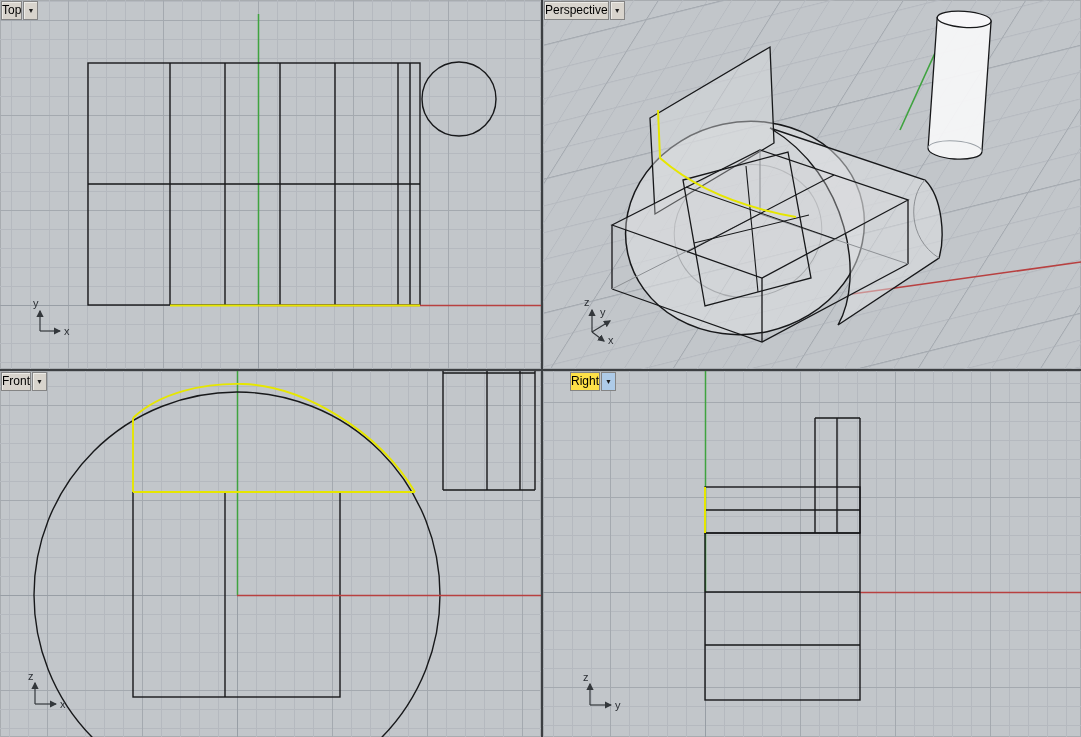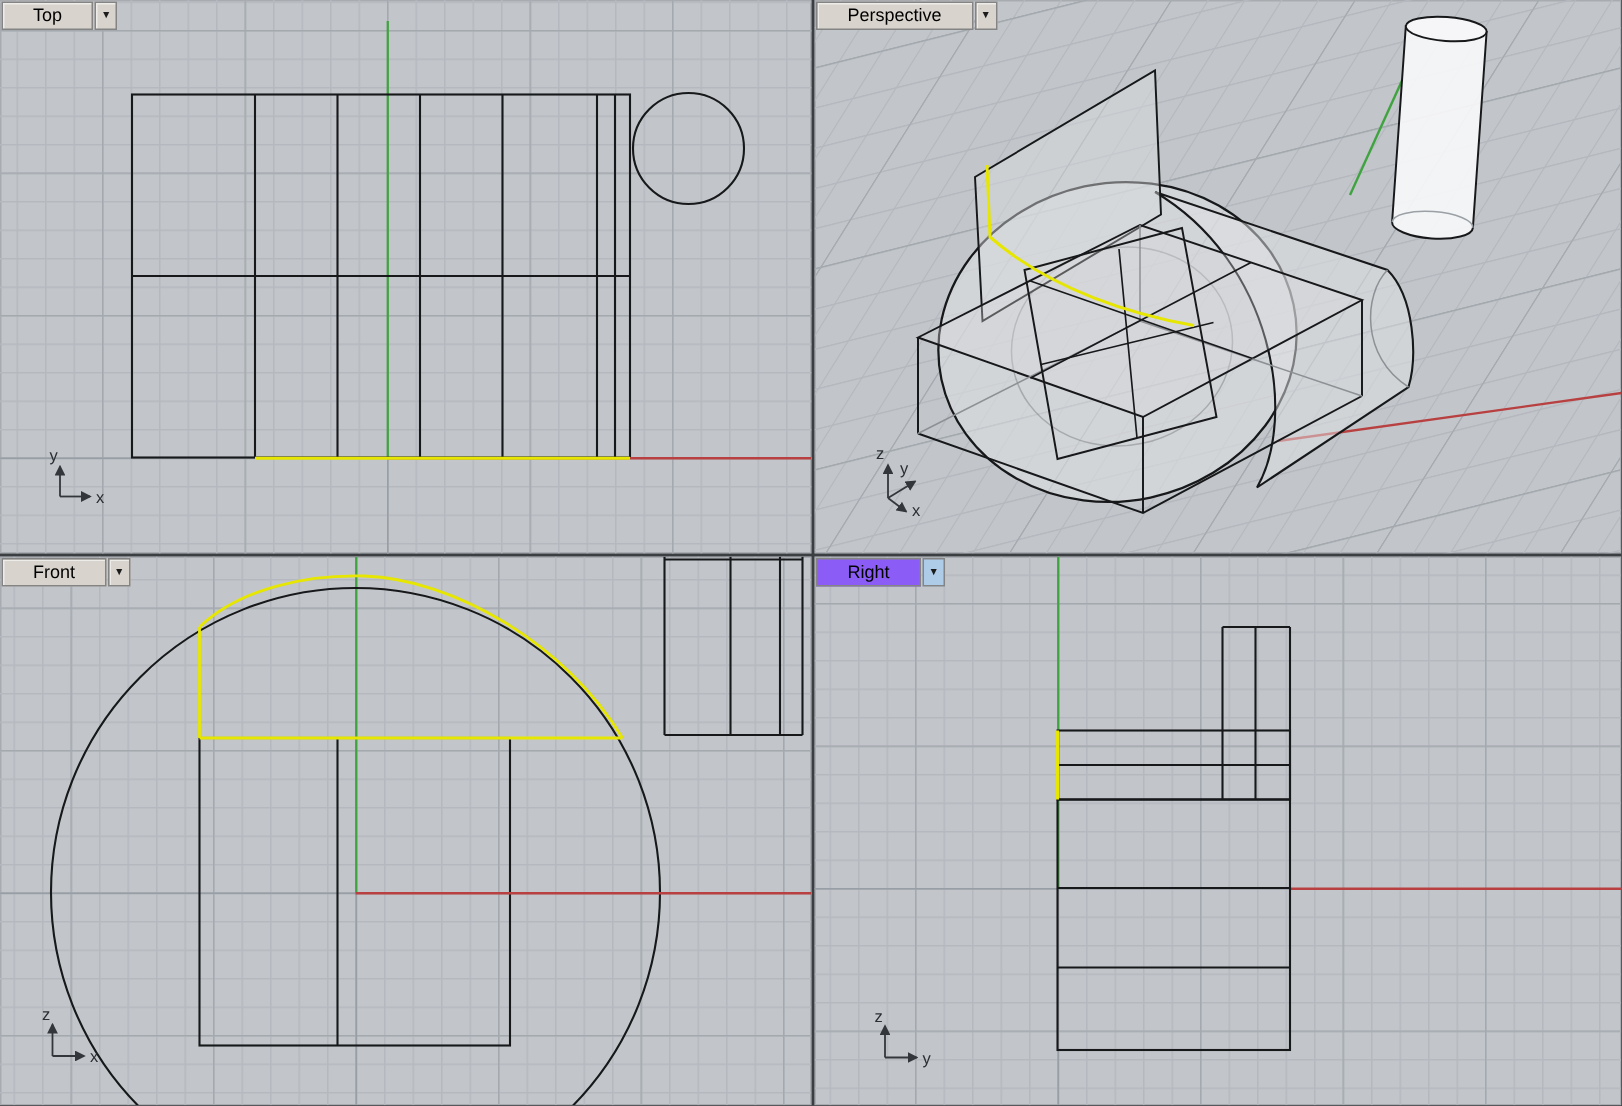--- a/index.html
+++ b/index.html
@@ -7,26 +7,26 @@
        font-family:"Liberation Sans",sans-serif;}
   .vp{position:absolute;background:#c2c6ca;overflow:hidden;box-shadow:inset 0 0 0 1px rgba(90,95,100,.25);}
   #vp-top{left:0;top:0;width:541px;height:369px;}
   #vp-persp{left:543px;top:0;width:538px;height:369px;}
   #vp-front{left:0;top:371px;width:541px;height:366px;}
   #vp-right{left:543px;top:371px;width:538px;height:366px;}
   .vp svg{display:block;position:absolute;left:0;top:0;}
   svg text{font-family:"Liberation Sans",sans-serif;font-size:11px;fill:#2b2f34;}
   .chip{position:absolute;top:1px;left:1px;display:flex;align-items:stretch;z-index:10;
         font-size:12px;color:#000;user-select:none;cursor:default;}
-  .chip .txt{background:#d8d4cd;border:1px solid #848484;padding:1px 20px 2px;line-height:14px;
+  .chip .txt{background:#d8d4cd;border:1px solid #848484;padding:1px 0 2px;line-height:14px;
              box-shadow:inset 1px 1px 0 rgba(255,255,255,.55);}
   .chip .arr{background:#d8d4cd;border:1px solid #848484;margin-left:1px;width:13px;display:flex;
              align-items:center;justify-content:center;font-size:7px;color:#1c1c1c;
              box-shadow:inset 1px 1px 0 rgba(255,255,255,.55);}
-  .chip.active .txt{background:#8b5cf6;box-shadow:none;}
+  .chip.active .txt{background:#fde047;box-shadow:none;margin-left:26px;}
   .chip.active .arr{background:#aecbe8;box-shadow:none;}
 </style>
 </head>
 <body>
 
 <div id="app">
 
   <div class="vp" id="vp-top">
     <svg width="541" height="369" viewBox="0 0 541 369">
       <defs>

